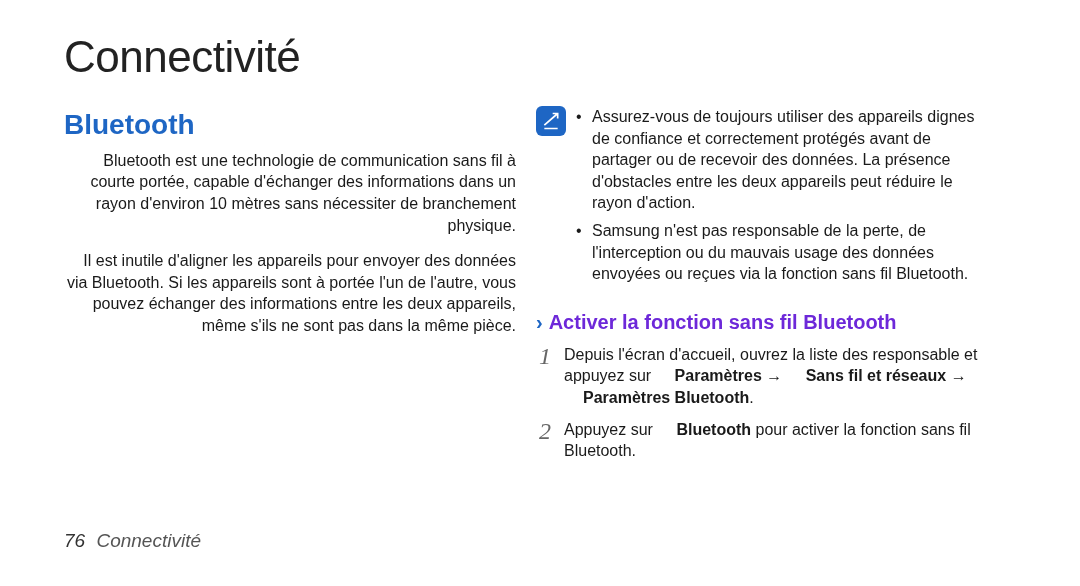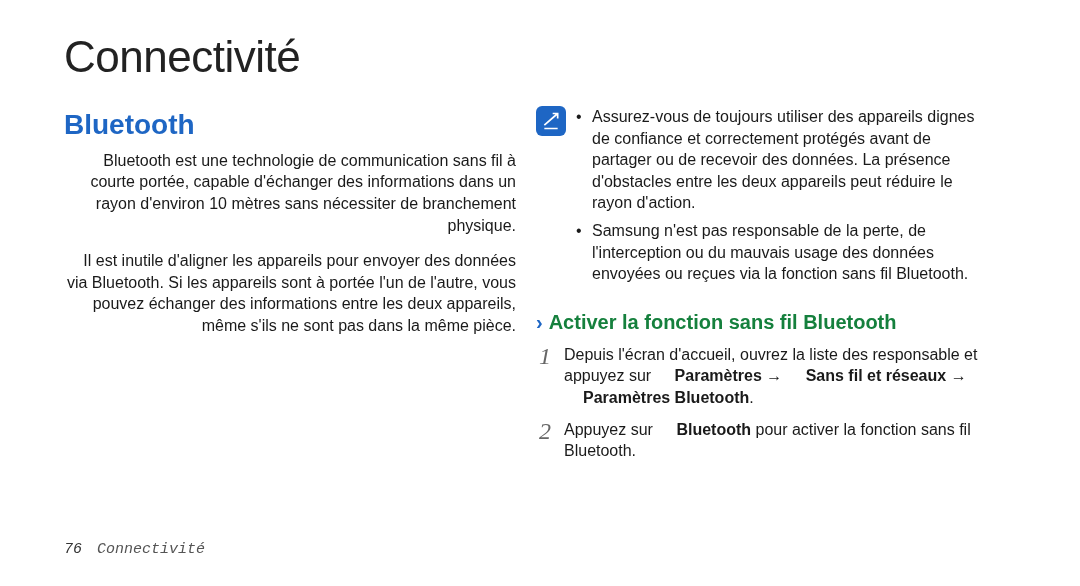--- a/index.html
+++ b/index.html
@@ -56,21 +56,21 @@
     left: 0;
     top: 0;
   }
   .sub-heading {
     display: flex;
     align-items: center;
     gap: 6px;
     margin-bottom: 8px;
   }
   .sub-heading .chev { color: #1e66c4; font-weight: 700; font-size: 20px; line-height: 1; }
-  .sub-heading .sub-title { font-size: 20px; font-weight: 700; color: #15803d; }
+  .sub-heading .sub-title { font-size: 20px; font-weight: 700; color: #6d28d9; }
   .steps { list-style: none; padding: 0; }
   .steps li {
     display: flex;
     gap: 10px;
     margin-bottom: 10px;
   }
   .step-num {
     font-family: "Brush Script MT", cursive;
     font-style: italic;
     font-size: 24px;
@@ -78,24 +78,23 @@
     line-height: 1;
     flex: none;
     width: 18px;
     text-align: center;
   }
   .step-body { flex: 1; }
   .step-body b { font-weight: 700; margin-left: 19px; }
   .footer {
     position: absolute;
     left: 64px;
-    bottom: 28px;
-    font-size: 15px;
+    bottom: 34px;
+    font-size: 19px;
     color: #333;
-    font-family: Liberation Mono, monospace;
   }
   .footer .page-num { font-style: italic; margin-right: 6px; }
   .footer .page-section { font-style: italic; color: #555; }
 </style>
 </head>
 <body>
 
 <div class="page">
   <h1 class="main-title">Connectivité</h1>
 

